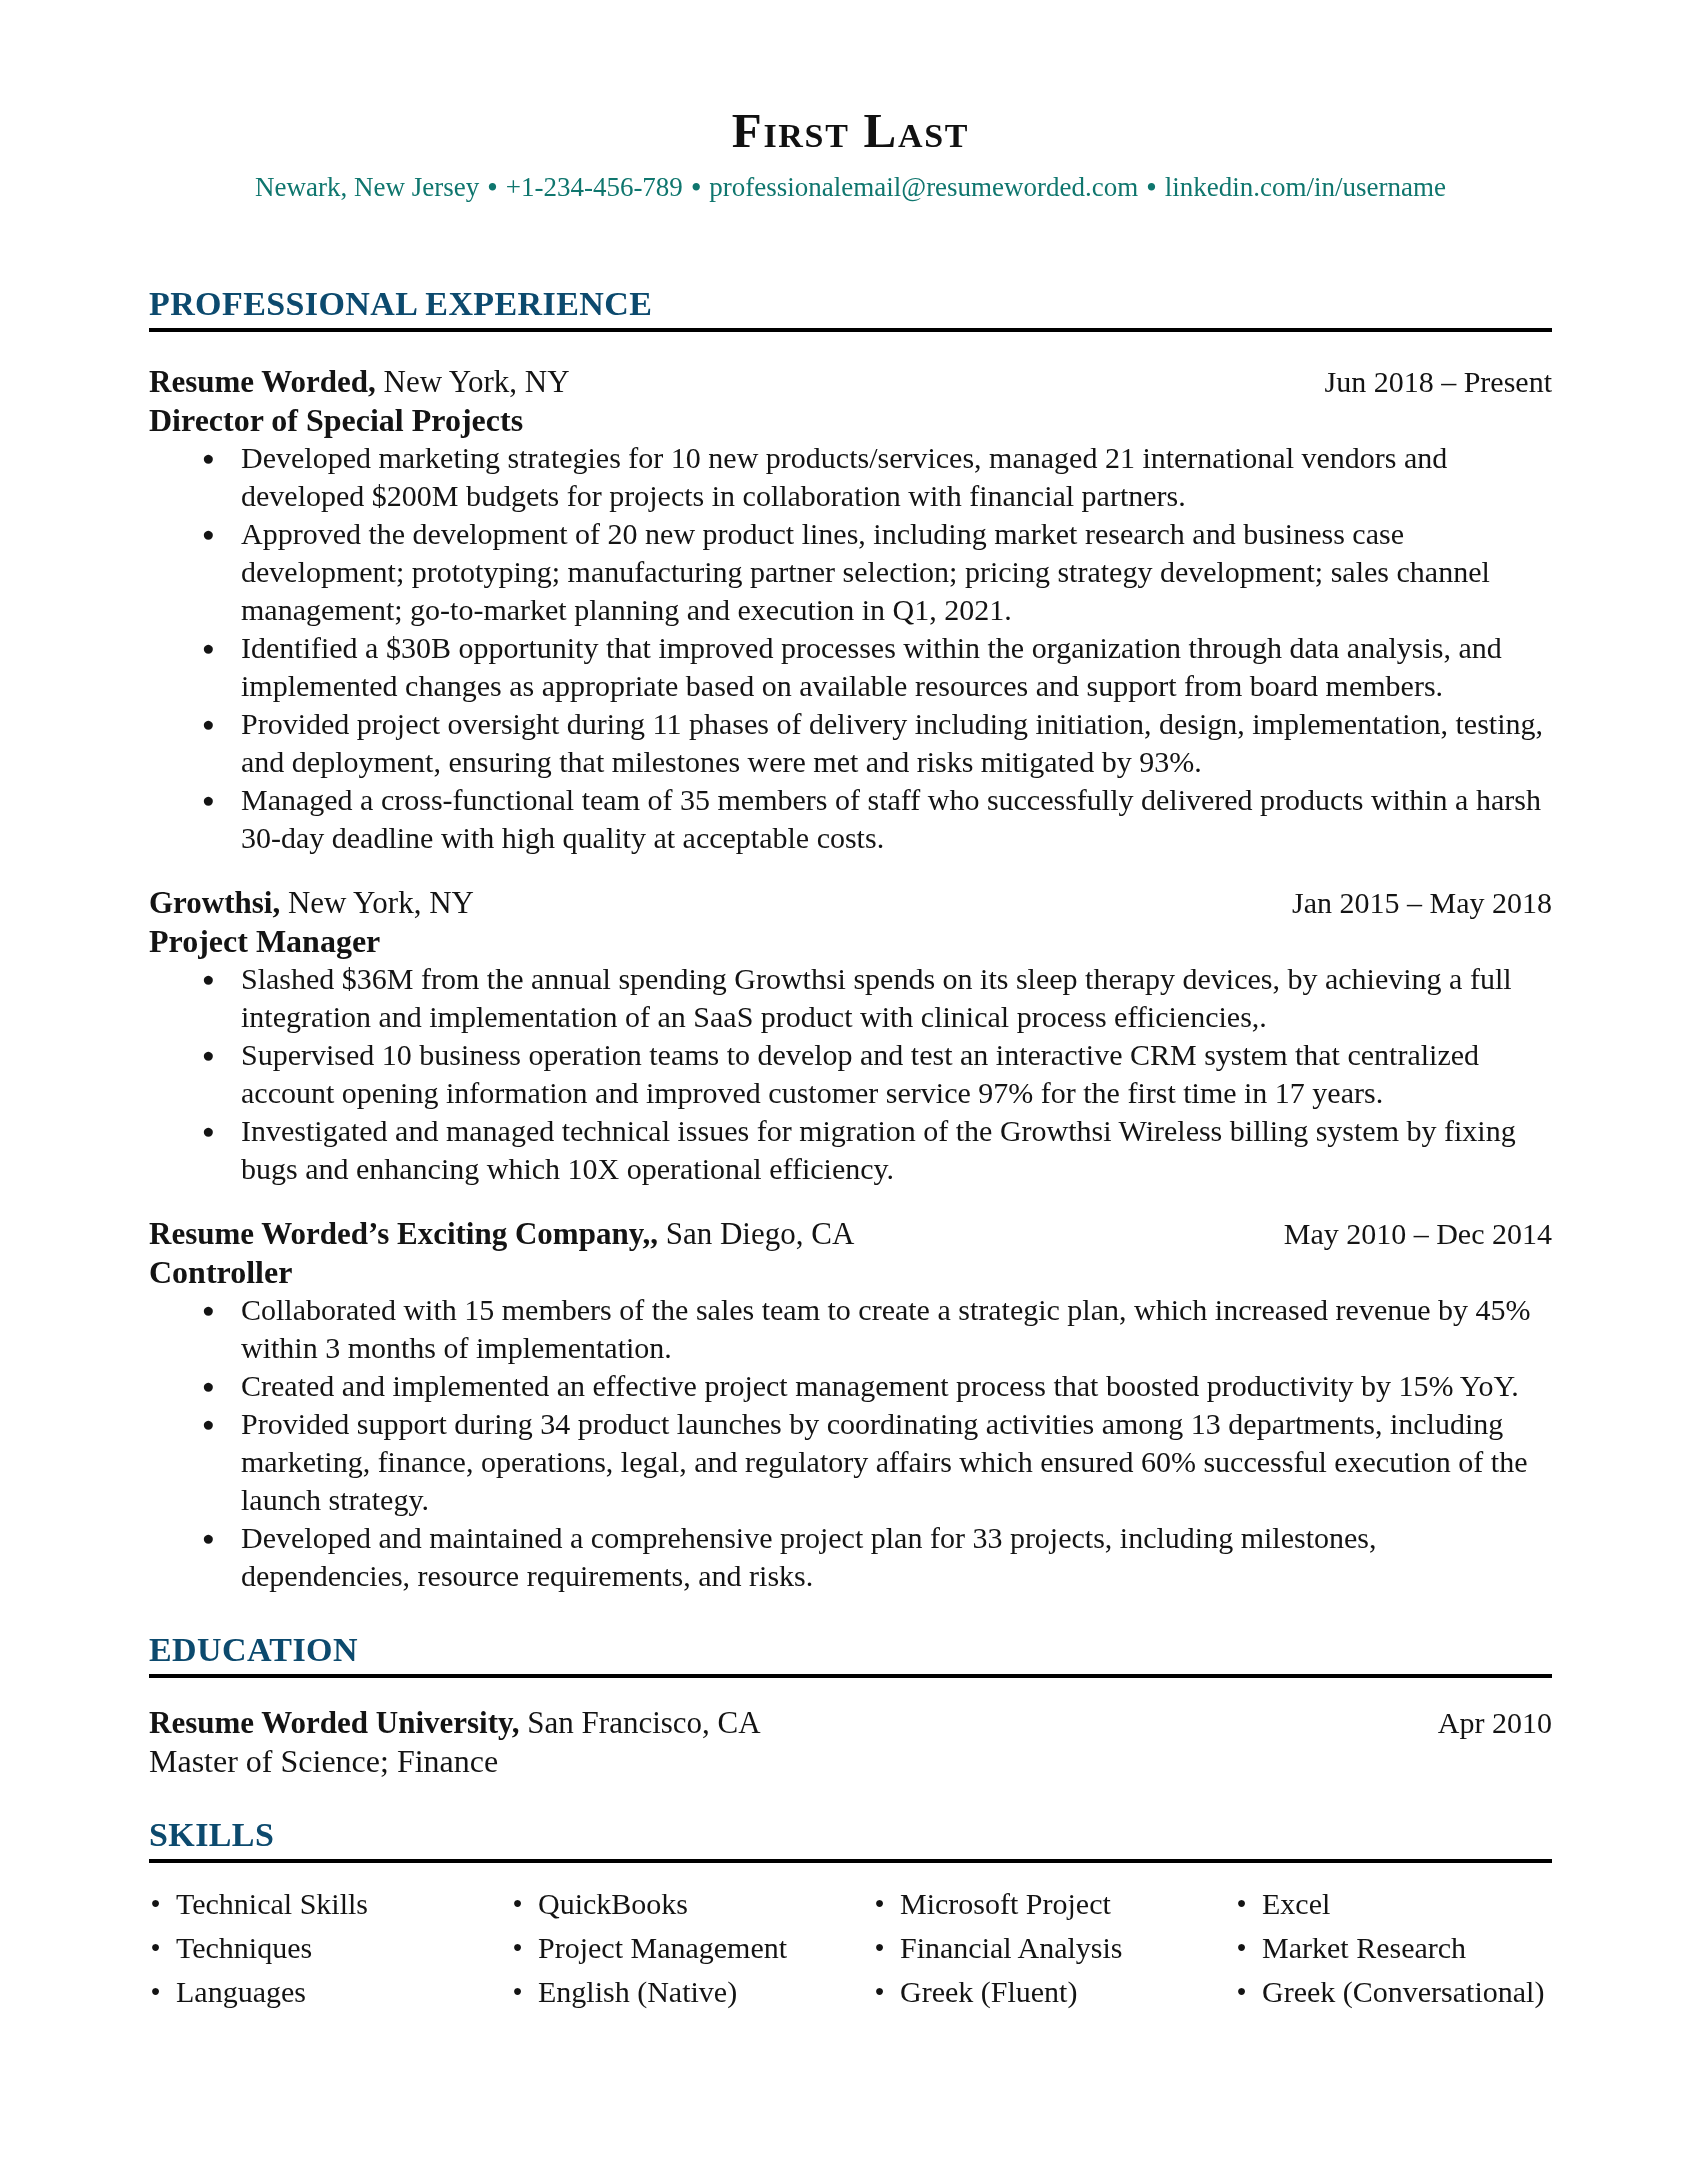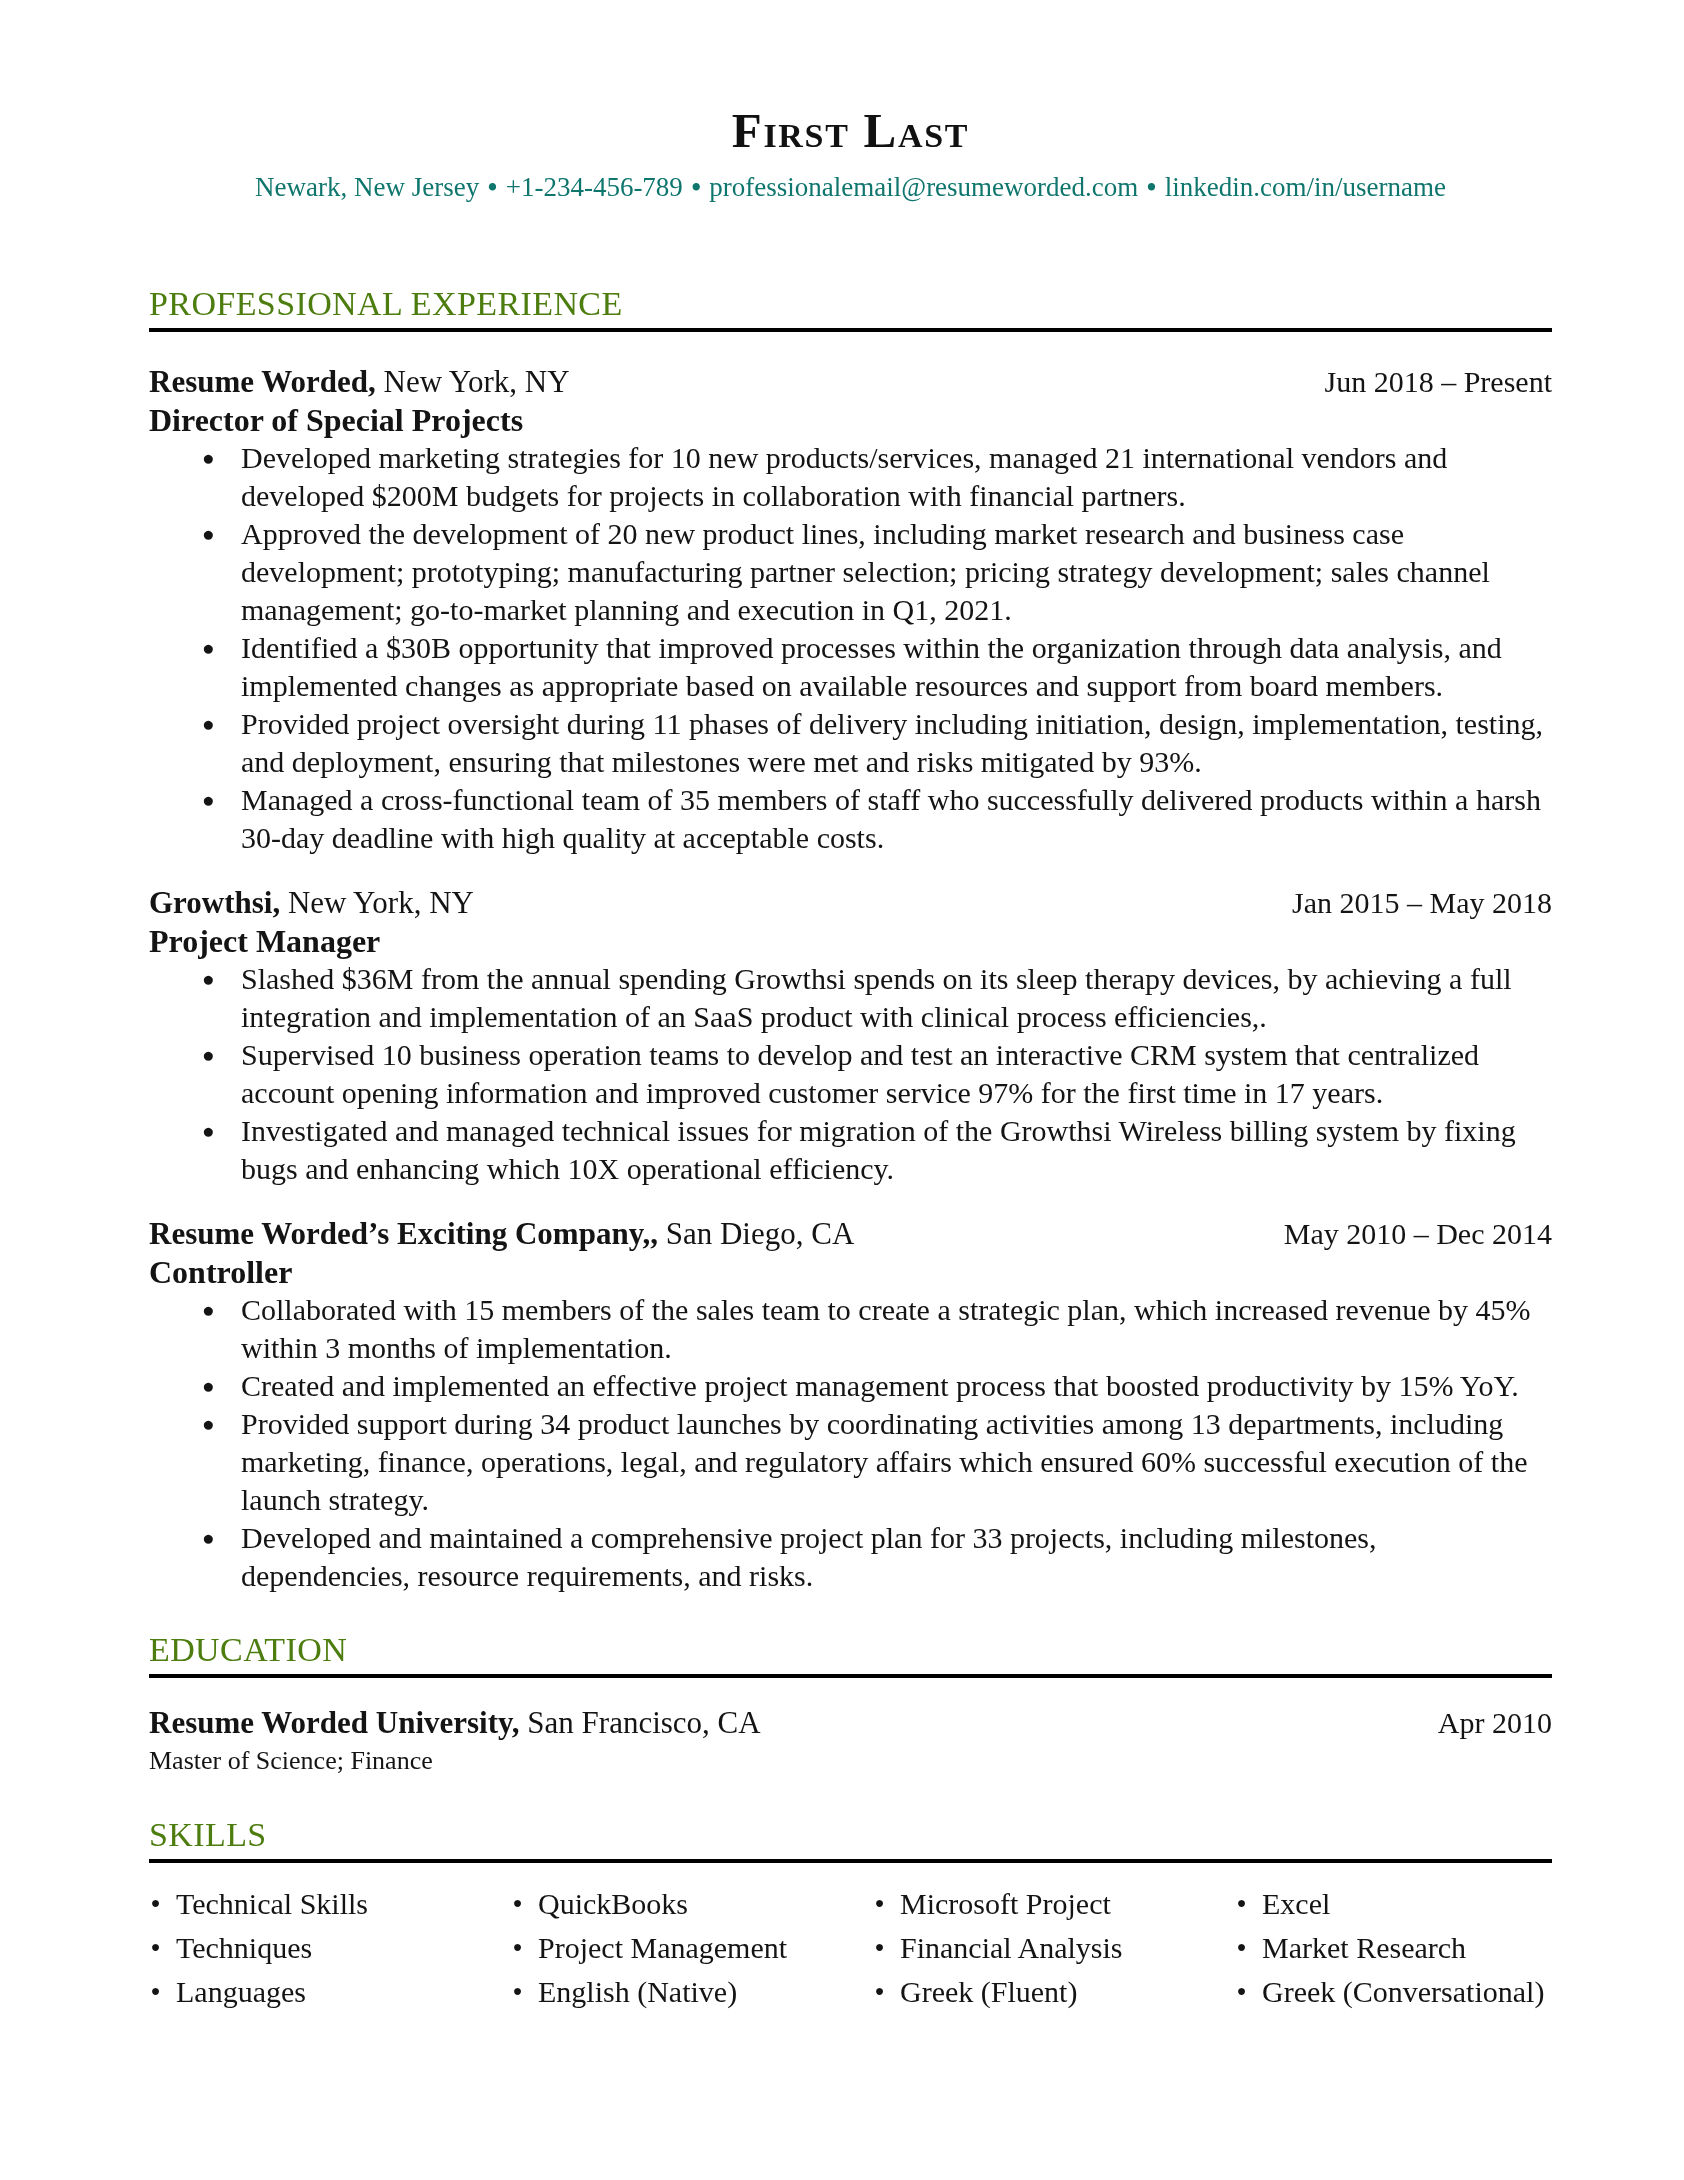--- a/index.html
+++ b/index.html
@@ -33,23 +33,23 @@
     font-size: 27px;
     line-height: 34px;
     color: #0f766e;
     white-space: nowrap;
   }
   .contact .sep { padding: 0 8.5px; font-weight: bold; }
   
   .section-title {
     font-size: 34px;
     line-height: 37px;
-    font-weight: normal;
+    font-weight: bold;
     letter-spacing: 0.4px;
-    color: #4d7c0f;
+    color: #0c4a6e;
   }
   .rule {
     height: 4.3px;
     background: #000;
     margin-top: 6px;
   }
   .sec-experience { margin-top: 81px; }
   .sec-education  { margin-top: 36px; }
   .sec-skills     { margin-top: 36px; }
   
@@ -90,21 +90,21 @@
   
   .edu-block { margin-top: 25.6px; }
   .edu-line1 {
     display: flex;
     justify-content: space-between;
     align-items: flex-end;
     font-size: 31px;
     line-height: 38px;
   }
   .school { font-weight: bold; }
-  .degree { font-size: 26px; line-height: 38px; }
+  .degree { font-size: 32px; line-height: 38px; }
   
   .skills-grid {
     margin-top: 22px;
     display: grid;
     grid-template-columns: 362px 362px 362px 317px;
     row-gap: 6px;
     font-size: 30px;
     line-height: 38px;
   }
   .skill { position: relative; padding-left: 27px; }

